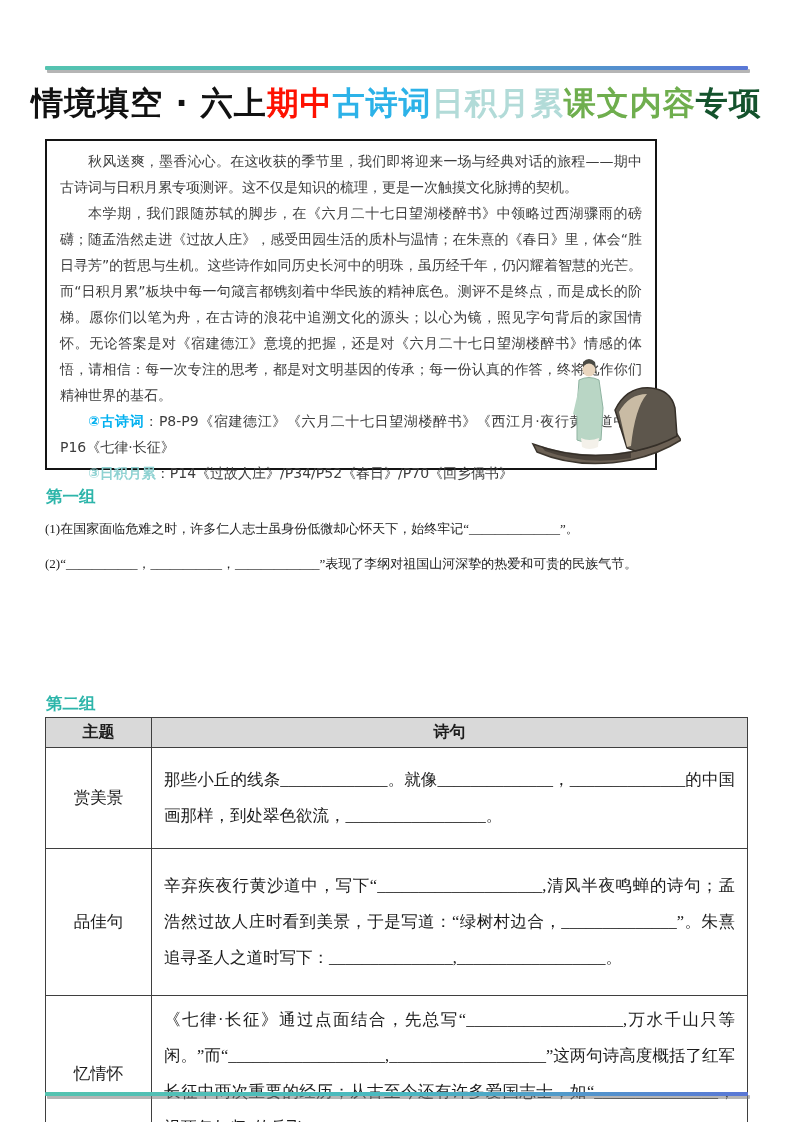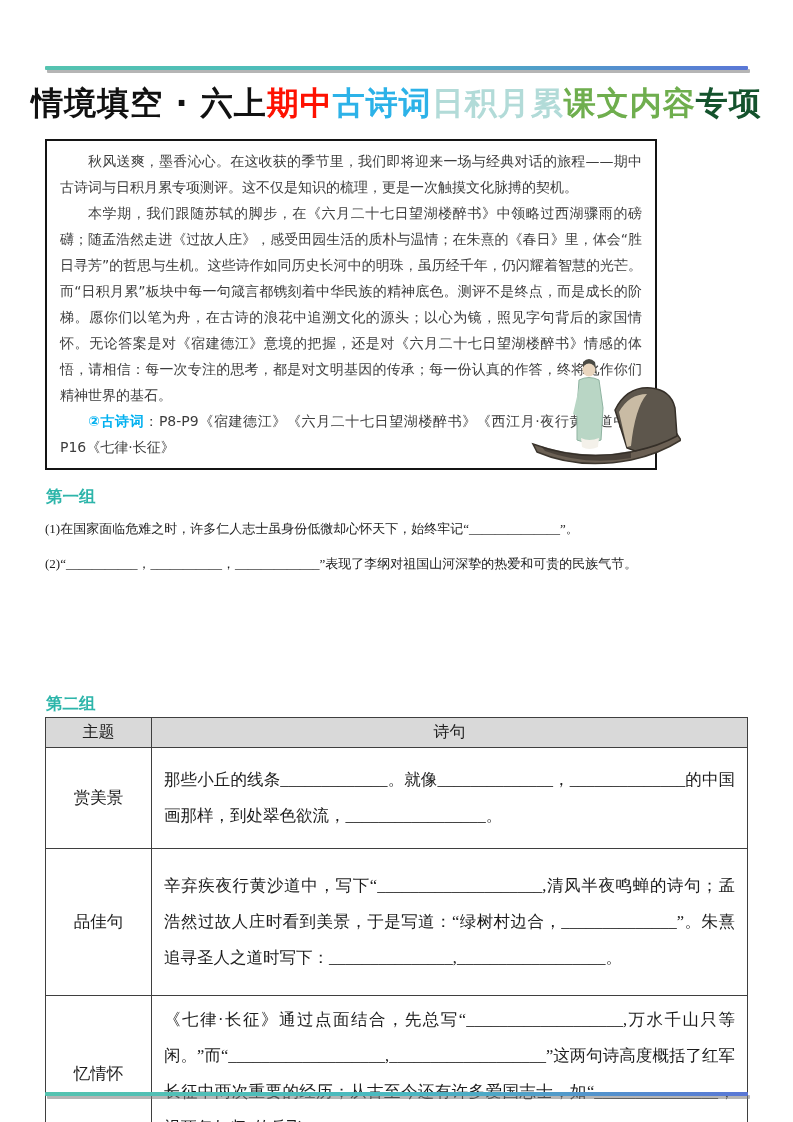--- a/index.html
+++ b/index.html
@@ -71,21 +71,21 @@
   .qtable{
     position:absolute;left:45px;top:717px;width:703px;
     border-collapse:collapse;
     font-size:16.5px;
   }
   .qtable th,.qtable td{
     border:1.6px solid #3f3f3f;
   }
   .qtable th{
     background:#d9d9d9;
-    font-weight:normal;
+    font-weight:bold;
     height:27px;
     font-size:16px;
     text-align:center;
   }
   .qtable td.theme{
     width:103px;
     text-align:center;
     vertical-align:middle;
   }
   .qtable td.verse{
@@ -107,20 +107,23 @@
 
   <div class="title">
     <span style="color: rgb(17, 17, 17);">情境填空 · 六上</span><span style="color: rgb(254, 17, 1);">期中</span><span style="color: rgb(44, 178, 232);">古诗词</span><span style="color: rgb(178, 219, 216);">日积月累</span><span style="color: rgb(111, 174, 78);">课文内容</span><span style="color: #14532d;">专项</span>
   </div>
 
   <div class="intro-box">
     <p>秋风送爽，墨香沁心。在这收获的季节里，我们即将迎来一场与经典对话的旅程——期中古诗词与日积月累专项测评。这不仅是知识的梳理，更是一次触摸文化脉搏的契机。</p>
     <p>本学期，我们跟随苏轼的脚步，在《六月二十七日望湖楼醉书》中领略过西湖骤雨的磅礴；随孟浩然走进《过故人庄》，感受田园生活的质朴与温情；在朱熹的《春日》里，体会“胜日寻芳”的哲思与生机。这些诗作如同历史长河中的明珠，虽历经千年，仍闪耀着智慧的光芒。而“日积月累”板块中每一句箴言都镌刻着中华民族的精神底色。测评不是终点，而是成长的阶梯。愿你们以笔为舟，在古诗的浪花中追溯文化的源头；以心为镜，照见字句背后的家国情怀。无论答案是对《宿建德江》意境的把握，还是对《六月二十七日望湖楼醉书》情感的体悟，请相信：每一次专注的思考，都是对文明基因的传承；每一份认真的作答，终将化作你们精神世界的基石。</p>
     <p class="scope-line">
       <span class="scope-label" style="color: rgb(0, 176, 240);">②古诗词</span><span>：P8-P9《宿建德江》《六月二十七日望湖楼醉书》《西江月·夜行黄沙道中》P16《七律·长征》</span>
+    </p>
+    <p class="scope-line">
+      <span class="scope-label" style="color: rgb(143, 210, 210);">③日积月累</span><span>：P14《过故人庄》/P34/P52《春日》/P70《回乡偶书》</span>
     </p>
 
     <svg class="boat" viewBox="0 0 150 128" aria-hidden="true">
 
       <path d="M2,96 Q50,114 100,104 Q128,98 146,86 L150,92 Q128,106 100,112 Q48,122 6,104 Z" fill="#6b6054" stroke="#3c362e" stroke-width="1.5"></path>
       <path d="M10,98 Q55,112 100,103 L100,110 Q55,118 14,103 Z" fill="#2f2a24" opacity="0.55"></path>
 
       <path d="M84,62 Q96,38 120,40 Q140,42 144,60 L146,88 Q128,98 104,103 L96,100 Z" fill="#5d564c" stroke="#352f28" stroke-width="1.5"></path>
       <path d="M88,64 Q98,46 116,46 Q104,60 100,98 L96,99 Z" fill="#c9bba4"></path>
 

